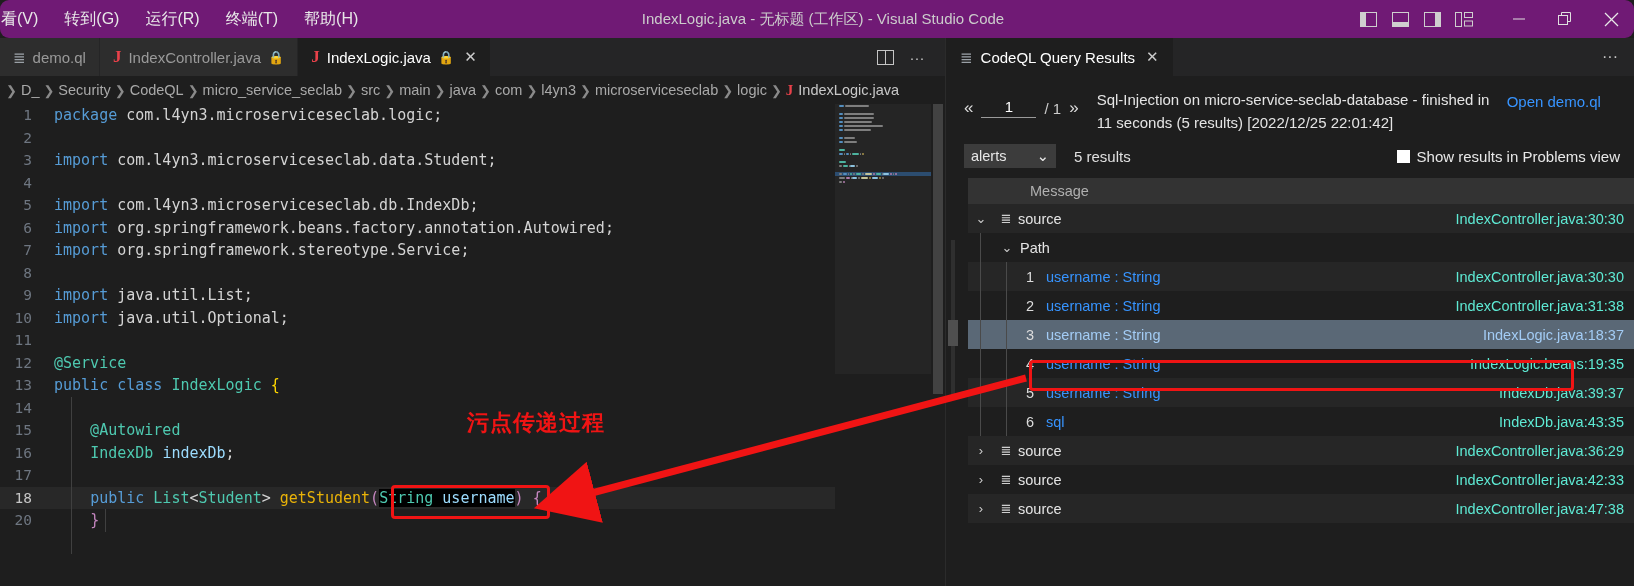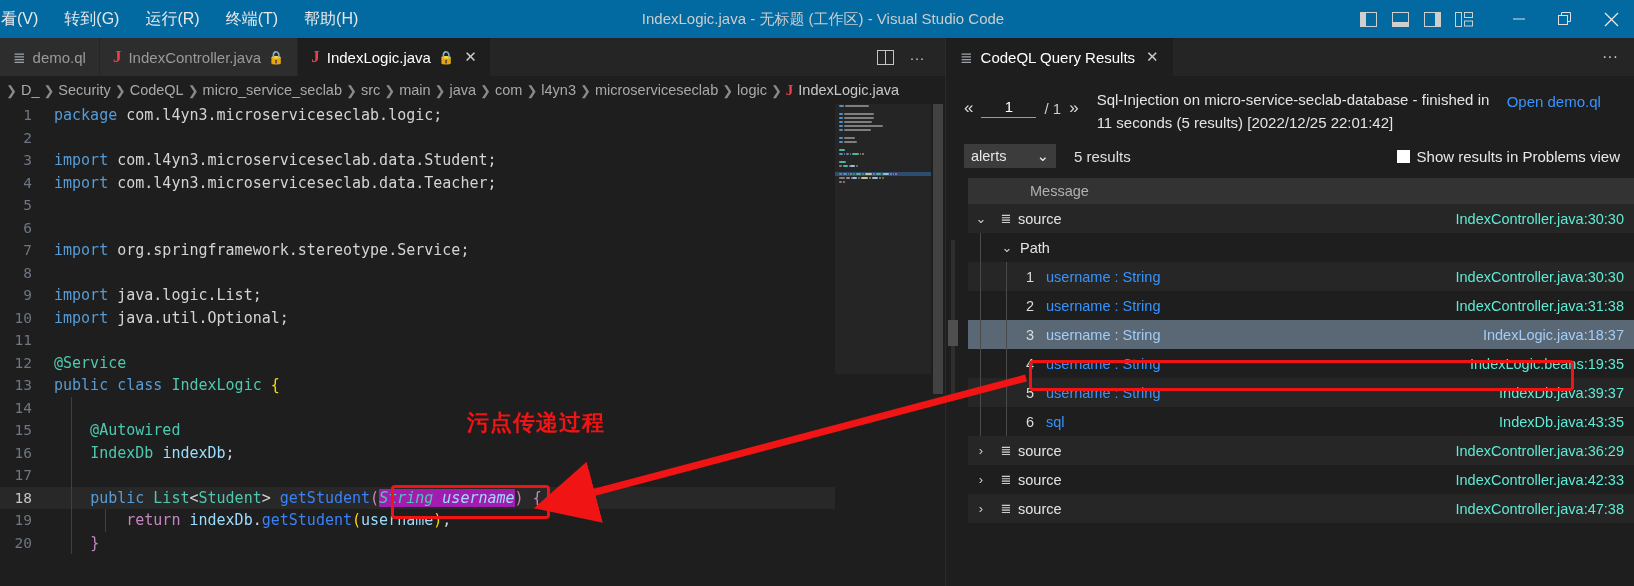--- a/index.html
+++ b/index.html
@@ -6,22 +6,22 @@
   html, body {
     width: 1634px; height: 586px;
     background: #1e1e1e;
     font-family: "Liberation Sans", sans-serif;
     overflow: hidden;
   }
   .app { position: relative; width: 1634px; height: 586px; display: flex; flex-direction: column; }
 
   
   .titlebar {
-    height: 38px; background: #0369a1; display: flex; align-items: center;
-    flex: 0 0 38px; position: relative; color: #cccccc;
+    height: 38px; background: #701a75; display: flex; align-items: center;
+    flex: 0 0 38px; position: relative; color: #cccccc; border-radius: 9px;
   }
   .menu { display: flex; align-items: center; height: 100%; margin-left: -12px; }
   .menu-item {
     font-size: 16px; color: #e8e8e8; padding: 0 13px; line-height: 38px;
     white-space: nowrap; cursor: default;
   }
   .title-center {
     position: absolute; left: 12px; right: 0; text-align: center;
     font-size: 15px; color: #cccccc; pointer-events: none;
   }
@@ -67,26 +67,26 @@
   .line.current { background: #282828; }
   .ln {
     width: 54px; flex: 0 0 54px; text-align: right; padding-right: 22px;
     color: #6e7681; font-size: 14.5px; user-select: none;
   }
   .line.current .ln { color: #c6c6c6; }
   .lc { white-space: pre; }
   .kw  { color: #569cd6; }
   .kw2 { color: #c586c0; }
   .typ { color: #4ec9b0; }
-  .fn  { color: #3b82f6; }
+  .fn  { color: #eab308; }
   .var { color: #9cdcfe; }
   .punc{ color: #d4d4d4; }
   .br1 { color: #ffd700; }
   .ann { color: #4ec9b0; }
-  .sel { background: #a21caf; font-style: italic; }
+  .sel { background: #000000; }
   .indent-guide {
     position: absolute; width: 1px; background: #404040; left: 71px; top: 0; bottom: 0;
   }
 
   .minimap {
     position: absolute; top: 0; right: 14px; width: 96px; bottom: 0;
     background: #1e1e1e; overflow: hidden; opacity: .92;
   }
   .mm-line { height: 4px; display: flex; gap: 1px; align-items: center; padding-left: 4px; }
   .mm-seg { height: 2px; border-radius: 1px; }
@@ -310,39 +310,40 @@
             <div class="line">
               <span class="ln">2</span>
               <span class="lc"></span>
             </div>
             <div class="line">
               <span class="ln">3</span>
               <span class="lc"><span class="kw">import</span><span class="punc"> com.l4yn3.microserviceseclab.data.Student;</span></span>
             </div>
             <div class="line">
               <span class="ln">4</span>
-              <span class="lc"><span class="kw">import</span><span class="punc"> com.l4yn3.microserviceseclab.data.Teacher;</span></span>
             </div>
             <div class="line">
               <span class="ln">5</span>
+              <span class="lc"><span class="kw">import</span><span class="punc"> com.l4yn3.microserviceseclab.db.IndexDb;</span></span>
             </div>
             <div class="line">
               <span class="ln">6</span>
+              <span class="lc"><span class="kw">import</span><span class="punc"> org.springframework.beans.factory.annotation.Autowired;</span></span>
             </div>
             <div class="line">
               <span class="ln">7</span>
               <span class="lc"><span class="kw">import</span><span class="punc"> org.springframework.stereotype.Service;</span></span>
             </div>
             <div class="line">
               <span class="ln">8</span>
               <span class="lc"></span>
             </div>
             <div class="line">
               <span class="ln">9</span>
-              <span class="lc"><span class="kw">import</span><span class="punc"> java.logic.List;</span></span>
+              <span class="lc"><span class="kw">import</span><span class="punc"> java.util.List;</span></span>
             </div>
             <div class="line">
               <span class="ln">10</span>
               <span class="lc"><span class="kw">import</span><span class="punc"> java.util.Optional;</span></span>
             </div>
             <div class="line">
               <span class="ln">11</span>
               <span class="lc"></span>
             </div>
             <div class="line">
@@ -365,24 +366,20 @@
               <span class="ln">16</span>
               <span class="lc"><span class="punc">    </span><span class="typ">IndexDb</span><span class="punc"> </span><span class="var">indexDb</span><span class="punc">;</span></span>
             </div>
             <div class="line">
               <span class="ln">17</span>
               <span class="lc"></span>
             </div>
             <div class="line current">
               <span class="ln">18</span>
               <span class="lc"><span class="punc">    </span><span class="kw">public</span><span class="punc"> </span><span class="typ">List</span><span class="punc">&lt;</span><span class="typ">Student</span><span class="punc">&gt; </span><span class="fn">getStudent</span><span class="kw2">(</span><span class="typ sel">String</span><span class="sel"> </span><span class="var sel">username</span><span class="kw2">)</span><span class="punc"> </span><span class="kw2">{</span></span>
-            </div>
-            <div class="line">
-              <span class="ln">19</span>
-              <span class="lc"><span class="punc">        </span><span class="kw2">return</span><span class="punc"> </span><span class="var">indexDb</span><span class="punc">.</span><span class="fn">getStudent</span><span class="br1">(</span><span class="var">username</span><span class="br1">)</span><span class="punc">;</span></span>
             </div>
             <div class="line">
               <span class="ln">20</span>
               <span class="lc"><span class="punc">    </span><span class="kw2">}</span></span>
             </div>
             <div class="indent-guide" style="top: 292.5px; height: 22.5px;"></div>
             <div class="indent-guide" style="top: 315px; height: 22.5px;"></div>
             <div class="indent-guide" style="top: 337.5px; height: 22.5px;"></div>
             <div class="indent-guide" style="top: 360px; height: 22.5px;"></div>
             <div class="indent-guide" style="top: 382.5px; height: 22.5px;"></div>

